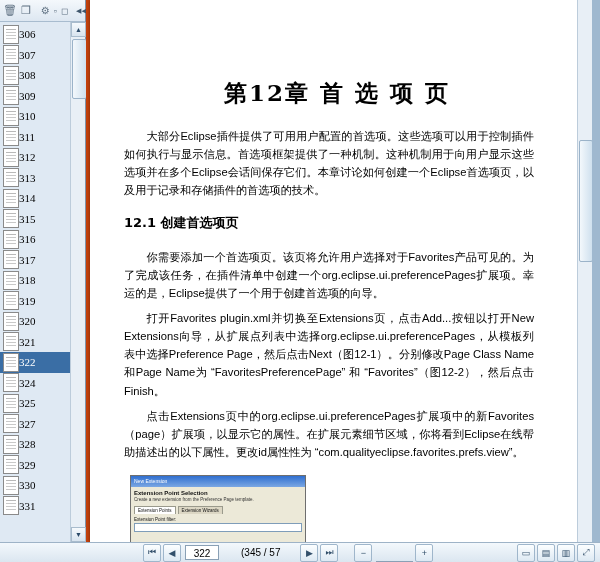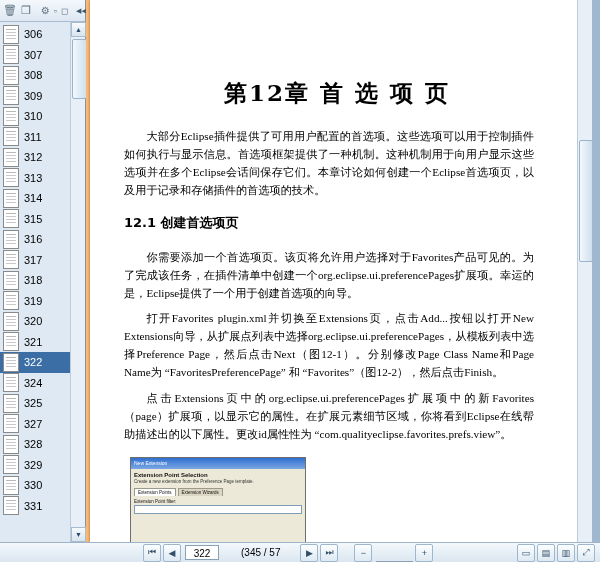--- a/index.html
+++ b/index.html
@@ -76,22 +76,21 @@
     content: "";
     position: absolute;
     left: 2px; right: 2px; top: 3px;
     height: 1px;
     background: #b9b9b9;
     box-shadow: 0 3px 0 #c9c9c9, 0 6px 0 #c9c9c9, 0 9px 0 #c9c9c9;
   }
   .thumb-num {
     font-size: 11px;
     color: #000;
-    margin-left: 5px;
-    font-family: Liberation Sans, sans-serif;
+    font-family: Liberation Serif, serif;
   }
   .thumb-row.selected {
     background: #3a6ea5;
   }
   .thumb-row.selected .thumb-num { color: #ffffff; }
 
   
   #sb-scroll {
     position: absolute;
     right: 0; top: 22px;
@@ -117,21 +116,21 @@
     border-radius: 2px;
   }
   .sb-arrow.bottom { position: absolute; bottom: 0; left: 0; }
 
   
   #doc-area {
     position: absolute;
     left: 86px; top: 0;
     right: 8px;
     height: 542px;
-    background: #fdba74;
+    background: #c2410c;
     overflow: hidden;
   }
   #page {
     position: absolute;
     left: 4px; top: 0;
     width: 494px;
     height: 542px;
     background: #ffffff;
     box-shadow: 0 0 3px rgba(0,0,0,.4);
   }
@@ -143,21 +142,21 @@
   h1.chapter {
     font-family: "DejaVu Serif", serif;
     font-size: 23px;
     font-weight: bold;
     text-align: center;
     margin: 52px 0 18px 0;
     letter-spacing: 2px;
     color: #000;
   }
   p.body {
-    font-family: Liberation Serif, serif;
+    font-family: Liberation Sans, sans-serif;
     font-size: 11.2px;
     line-height: 1.62;
     color: #000;
     margin: 0 16px 7px 0;
     text-align: justify;
     text-indent: 2em;
   }
   h2.section {
     font-family: "DejaVu Sans", sans-serif;
     font-size: 13px;

